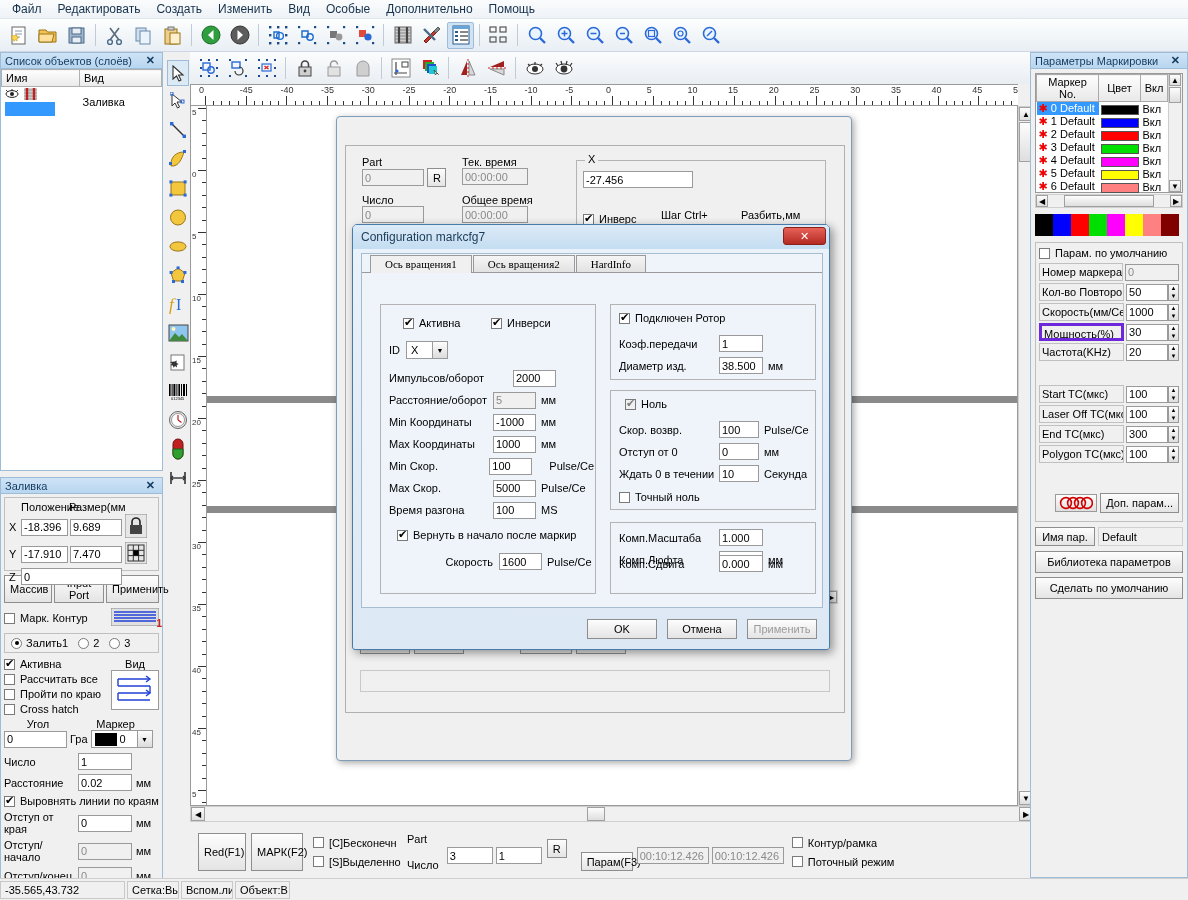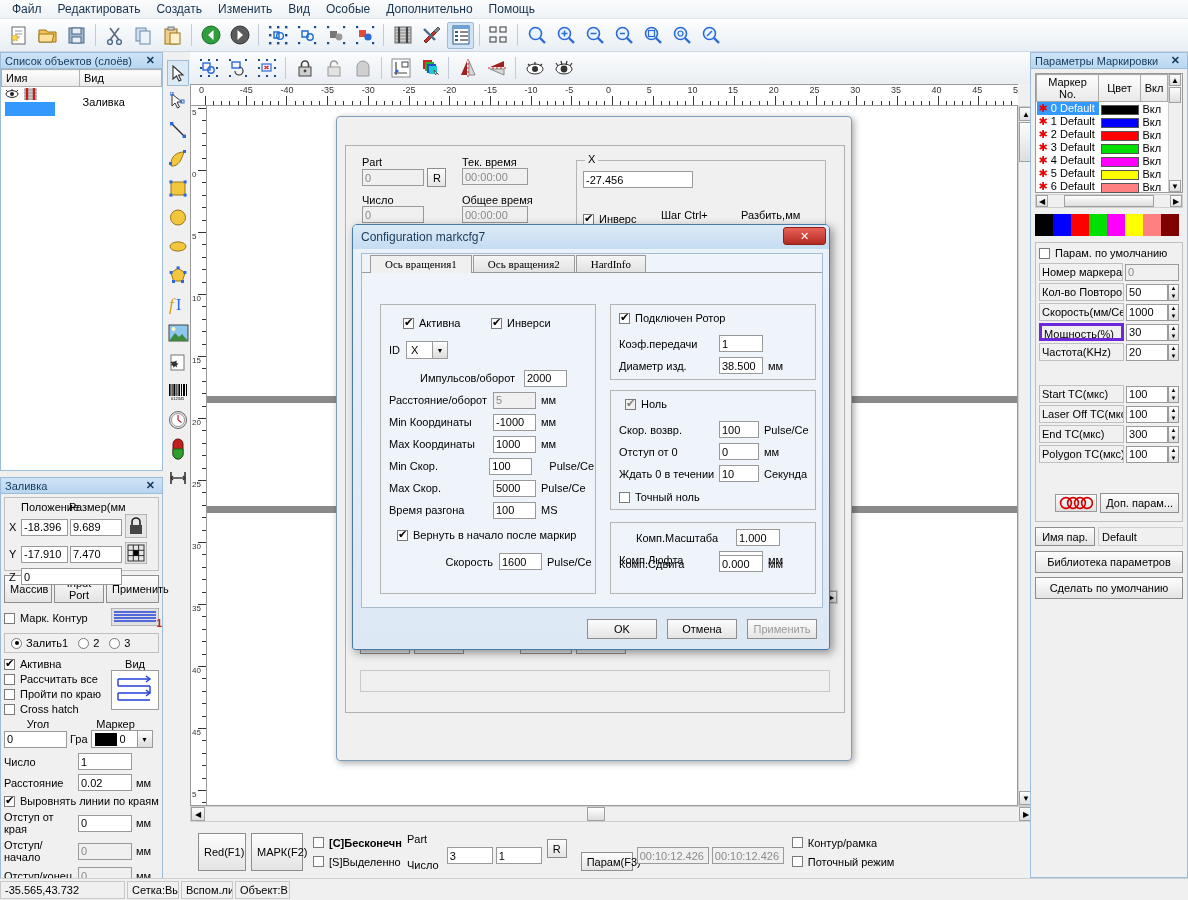--- a/index.html
+++ b/index.html
@@ -1074,21 +1074,21 @@
       <div style="position:absolute;left:8px;top:36px;display:flex;align-items:center;">
         <span class="lbl">ID</span>
         <span style="margin-left:6px;display:flex;align-items:center;border:1px solid #9a9a9a;background:#fff;height:18px;width:42px;">
           <span class="lbl" style="margin-left:4px;">X</span>
           <span style="margin-left:auto;width:15px;height:16px;background:linear-gradient(#fdfdfd,#dcdcdc);border-left:1px solid #9a9a9a;display:flex;align-items:center;justify-content:center;font-size:7px;">▼</span>
         </span>
       </div>
 
       <div style="position:absolute;left:8px;top:62px;width:205px;">
         <div style="display:flex;align-items:center;height:22px;">
-          <span class="lbl" style="width:104px;margin-left:31px;">Импульсов/оборот</span>
+          <span class="lbl" style="width:124px;">Импульсов/оборот</span>
           <input class="tf" style="width: 43px;" value="2000">
           <span class="lbl" style="margin-left:5px;"></span>
         </div>
         <div style="display:flex;align-items:center;height:22px;">
           <span class="lbl" style="width:104px;">Расстояние/оборот</span>
           <input class="tf dim" style="width: 43px;" readonly="" value="5">
           <span class="lbl" style="margin-left:5px;">мм</span>
         </div>
         <div style="display:flex;align-items:center;height:22px;">
           <span class="lbl" style="width:104px;">Min Координаты</span>
@@ -1164,21 +1164,21 @@
         <input class="tf" style="width: 40px;" value="10">
         <span class="lbl" style="margin-left:5px;">Секунда</span>
       </div>
       <div style="position:absolute;left:8px;top:100px;display:flex;align-items:center;">
         <span class="cb" actable="true"></span>
         <span class="lbl" style="margin-left:5px;">Точный ноль</span>
       </div>
     </div>
 
     <div class="grp" style="left:248px;top:268px;width:206px;height:72px;background:#eef4fa;">
-      <div style="position:absolute;left:25px;top:6px;display:flex;align-items:center;">
+      <div style="position:absolute;left:8px;top:6px;display:flex;align-items:center;">
         <span class="lbl" style="width:100px;">Комп.Масштаба</span>
         <input class="tf" style="width: 44px;" value="1.000">
       </div>
       <div style="position:absolute;left:8px;top:28px;display:flex;align-items:center;">
         <span class="lbl" style="width:100px;">Комп.Люфта</span>
         <input class="tf" style="width: 44px;" value="0">
         <span class="lbl" style="margin-left:5px;">мм</span>
       </div>
       <div style="position:absolute;left:8px;top:32px;display:flex;align-items:center;">
         <span class="lbl" style="width:100px;">Комп.Сдвига</span>
@@ -1377,21 +1377,21 @@
     </div>
     <button class="btn" style="width:100%;height:22px;margin-top:5px;">Библиотека параметров</button>
     <button class="btn" style="width:100%;height:22px;margin-top:4px;">Сделать по умолчанию</button>
   </div>
 </div>
 
 <div style="position:absolute;left:190px;top:826px;width:840px;height:52px;background:#f0f0f0;display:flex;align-items:center;padding-left:8px;">
   <button class="btn" style="width:48px;height:38px;">Red(F1)</button>
   <button class="btn" style="width:52px;height:38px;margin-left:5px;">МАРК(F2)</button>
   <div style="margin-left:10px;">
-    <div style="display:flex;align-items:center;font-weight:bold;">
+    <div style="display:flex;align-items:center;">
       <span class="cb"></span>
       <span class="lbl nowrap" style="margin-left:5px;width:76px;">[C]Бесконечн</span>
     </div>
     <div style="display:flex;align-items:center;margin-top:7px;">
       <span class="cb"></span>
       <span class="lbl nowrap" style="margin-left:5px;width:76px;">[S]Выделенно</span>
     </div>
   </div>
   <div style="margin-left:2px;">
     <div class="lbl" style="height:19px;line-height:19px;">Part</div>

